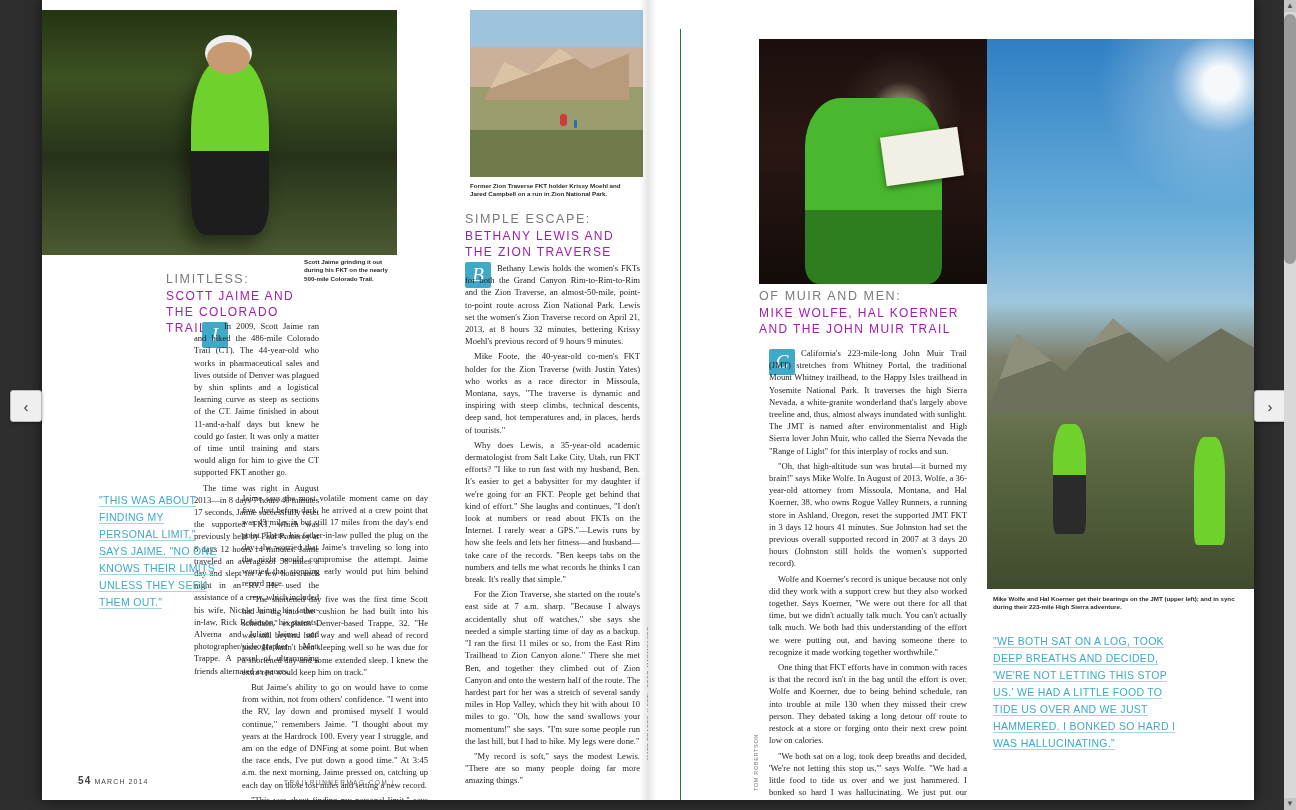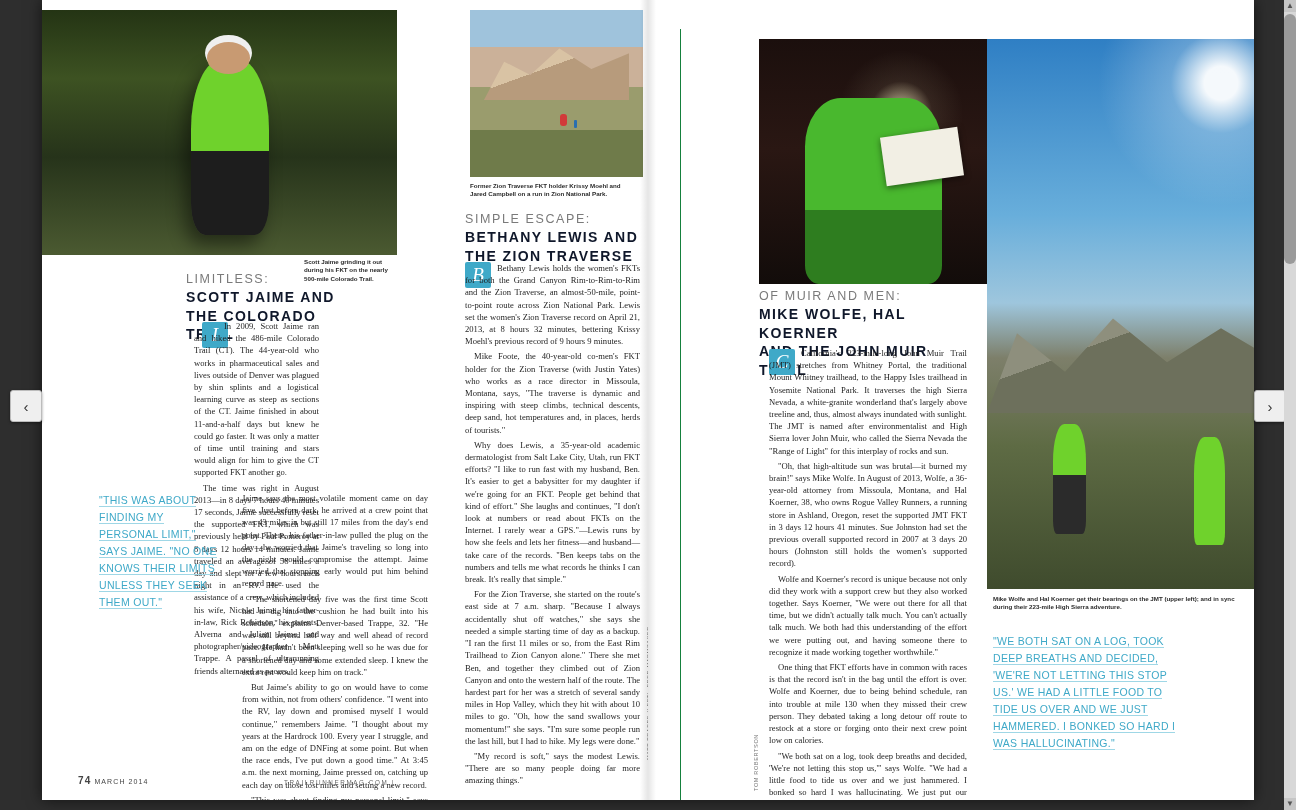--- a/index.html
+++ b/index.html
@@ -170,24 +170,24 @@
   .kicker {
     font-family: "Liberation Sans", sans-serif;
     font-size: 12.5px;
     letter-spacing: 1.6px;
     color: #7a7a7a;
     text-transform: uppercase;
     line-height: 1.25;
   }
   .headline {
     font-family: "Liberation Sans", sans-serif;
-    font-size: 14px;
+    font-size: 12px;
     letter-spacing: 1.4px;
-    color: #0f172a;
-    font-weight: bold;
+    color: #a21caf;
+    font-weight: normal;
     text-transform: uppercase;
     line-height: 1.35;
   }
   .body-col {
     font-family: "Liberation Serif", serif;
     font-size: 8.6px;
     line-height: 1.42;
     color: #1e1e1e;
     text-align: justify;
   }
@@ -272,21 +272,21 @@
 
     <div class="page page-left">
 
       <div class="photo ph-jaime"></div>
       <div class="photo ph-zion"></div>
 
       <div class="caption" style="position:absolute; left:262px; top:258px; width:92px;">Scott Jaime grinding it out during his FKT on the nearly 500-mile Colorado Trail.</div>
 
       <div class="caption" style="position:absolute; left:428px; top:182px; width:168px;">Former Zion Traverse FKT holder Krissy Moehl and Jared Campbell on a run in Zion National Park.</div>
 
-      <div style="position:absolute; left:144px; top:272px; width:150px;">
+      <div style="position:absolute; left:124px; top:272px; width:150px;">
         <div class="kicker">LIMITLESS:</div>
         <div class="headline" style="white-space:pre-line;">SCOTT JAIME AND
 THE COLORADO TRAIL</div>
       </div>
 
       <div class="dropcap" style="left:160px; top:322px;">I</div>
 
       <div class="body-col" style="position:absolute; left:152px; top:320px; width:125px; height:180px;">
         <p class="first" style="text-indent:30px;">In 2009, Scott Jaime ran and hiked the 486-mile Colorado Trail (CT). The 44-year-old who works in pharmaceutical sales and lives outside of Denver was plagued by shin splints and a logistical learning curve as steep as sections of the CT. Jaime finished in about 11-and-a-half days but knew he could go faster. It was only a matter of time until training and stars would align for him to give the CT supported FKT another go.</p>
         <p>The time was right in August 2013—in 8 days 7 hours 40 minutes 17 seconds, Jaime successfully reset the supported FKT, which was previously held by Paul Pomeroy at 8 days 12 hours 14 minutes. Jaime traveled an average of 58 miles a day and slept for a few hours each night in an RV. He used the assistance of a crew, which included his wife, Nicole Jaime, his father-in-law, Rick Robinson, his parents, Alverna and Julian Jaime, and photographer/videographer Matt Trappe. A passel of ultrarunning friends alternated as pacers.</p>
@@ -315,21 +315,21 @@
         <p class="first" style="text-indent:32px;">Bethany Lewis holds the women's FKTs for both the Grand Canyon Rim-to-Rim-to-Rim and the Zion Traverse, an almost-50-mile, point-to-point route across Zion National Park. Lewis set the women's Zion Traverse record on April 21, 2013, at 8 hours 32 minutes, bettering Krissy Moehl's previous record of 9 hours 9 minutes.</p>
         <p>Mike Foote, the 40-year-old co-men's FKT holder for the Zion Traverse (with Justin Yates) who works as a race director in Missoula, Montana, says, "The traverse is dynamic and inspiring with steep climbs, technical descents, deep sand, hot temperatures and, in places, herds of tourists."</p>
         <p>Why does Lewis, a 35-year-old academic dermatologist from Salt Lake City, Utah, run FKT efforts? "I like to run fast with my husband, Ben. It's easier to get a babysitter for my daughter if we're going for an FKT. People get behind that kind of effort." She laughs and continues, "I don't look at numbers or read about FKTs on the Internet. I rarely wear a GPS."—Lewis runs by how she feels and lets her fitness—and husband—take care of the records. "Ben keeps tabs on the numbers and tells me what records he thinks I can break. It's really that simple."</p>
         <p>For the Zion Traverse, she started on the route's east side at 7 a.m. sharp. "Because I always accidentally shut off watches," she says she needed a simple starting time of day as a backup. "I ran the first 11 miles or so, from the East Rim Trailhead to Zion Canyon alone." There she met Ben, and together they climbed out of Zion Canyon and onto the western half of the route. The hardest part for her was a stretch of several sandy miles in Hop Valley, which they hit with about 10 miles to go. "Oh, how the sand swallows your momentum!" she says. "I'm sure some people run the last hill, but I had to hike. My legs were done."</p>
         <p>"My record is soft," says the modest Lewis. "There are so many people doing far more amazing things."</p>
       </div>
 
       <div class="credit-vert" style="left:604px; top:760px;">MATT TRAPPE (LEFT); FRED MARMSAKER</div>
 
       <div class="folio" style="left:36px;">
-        <b>74</b>
+        <b>54</b>
         <span>MARCH 2014</span>
       </div>
       <div class="web" style="left:242px;">TRAILRUNNERMAG.COM  |</div>
     </div>
 
     <div class="page page-right">
 
       <div class="photo ph-night"></div>
       <div class="photo ph-jmt"></div>
 

